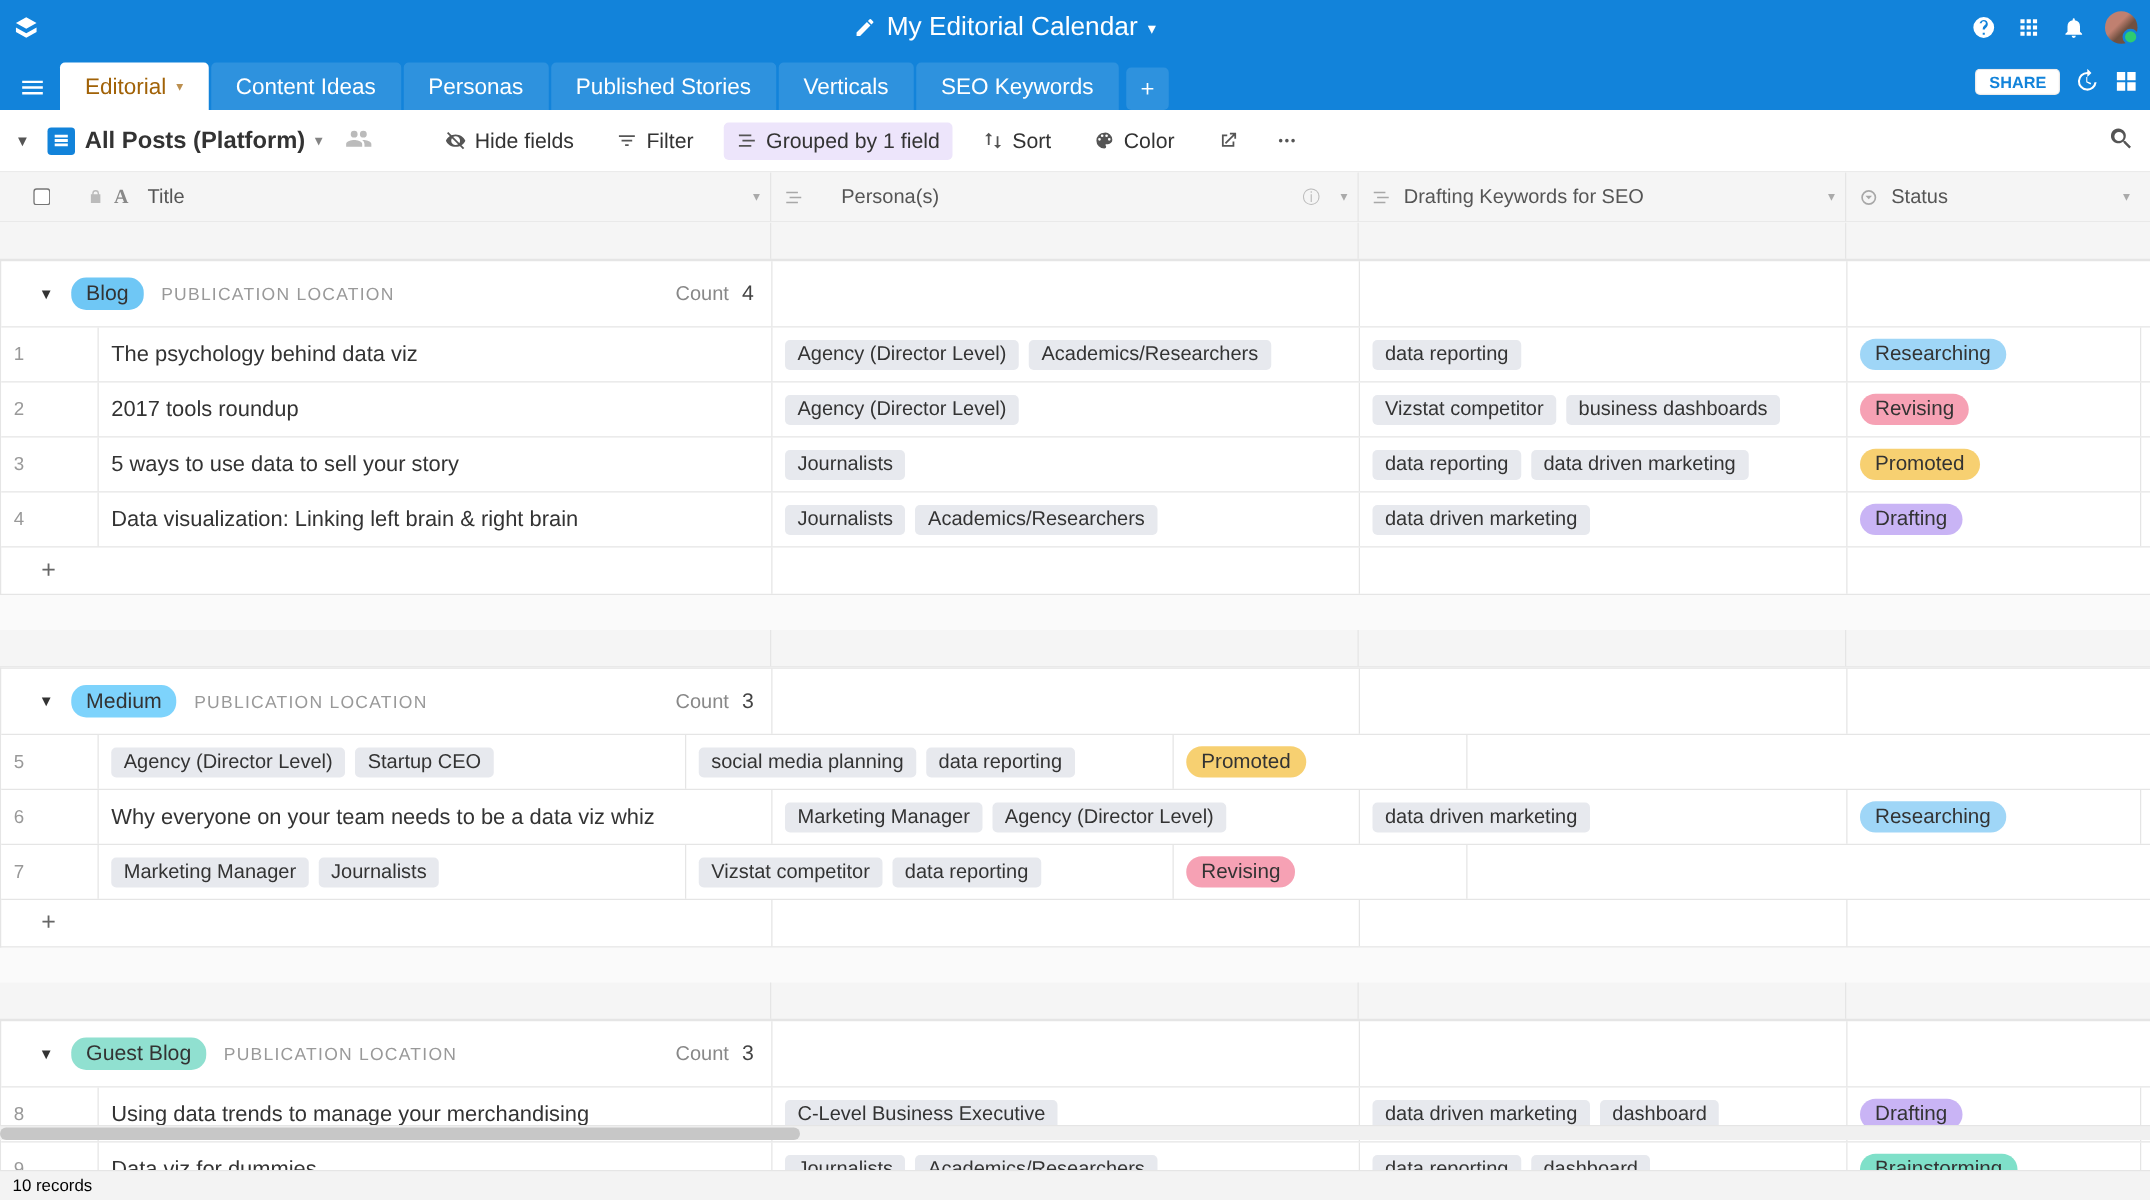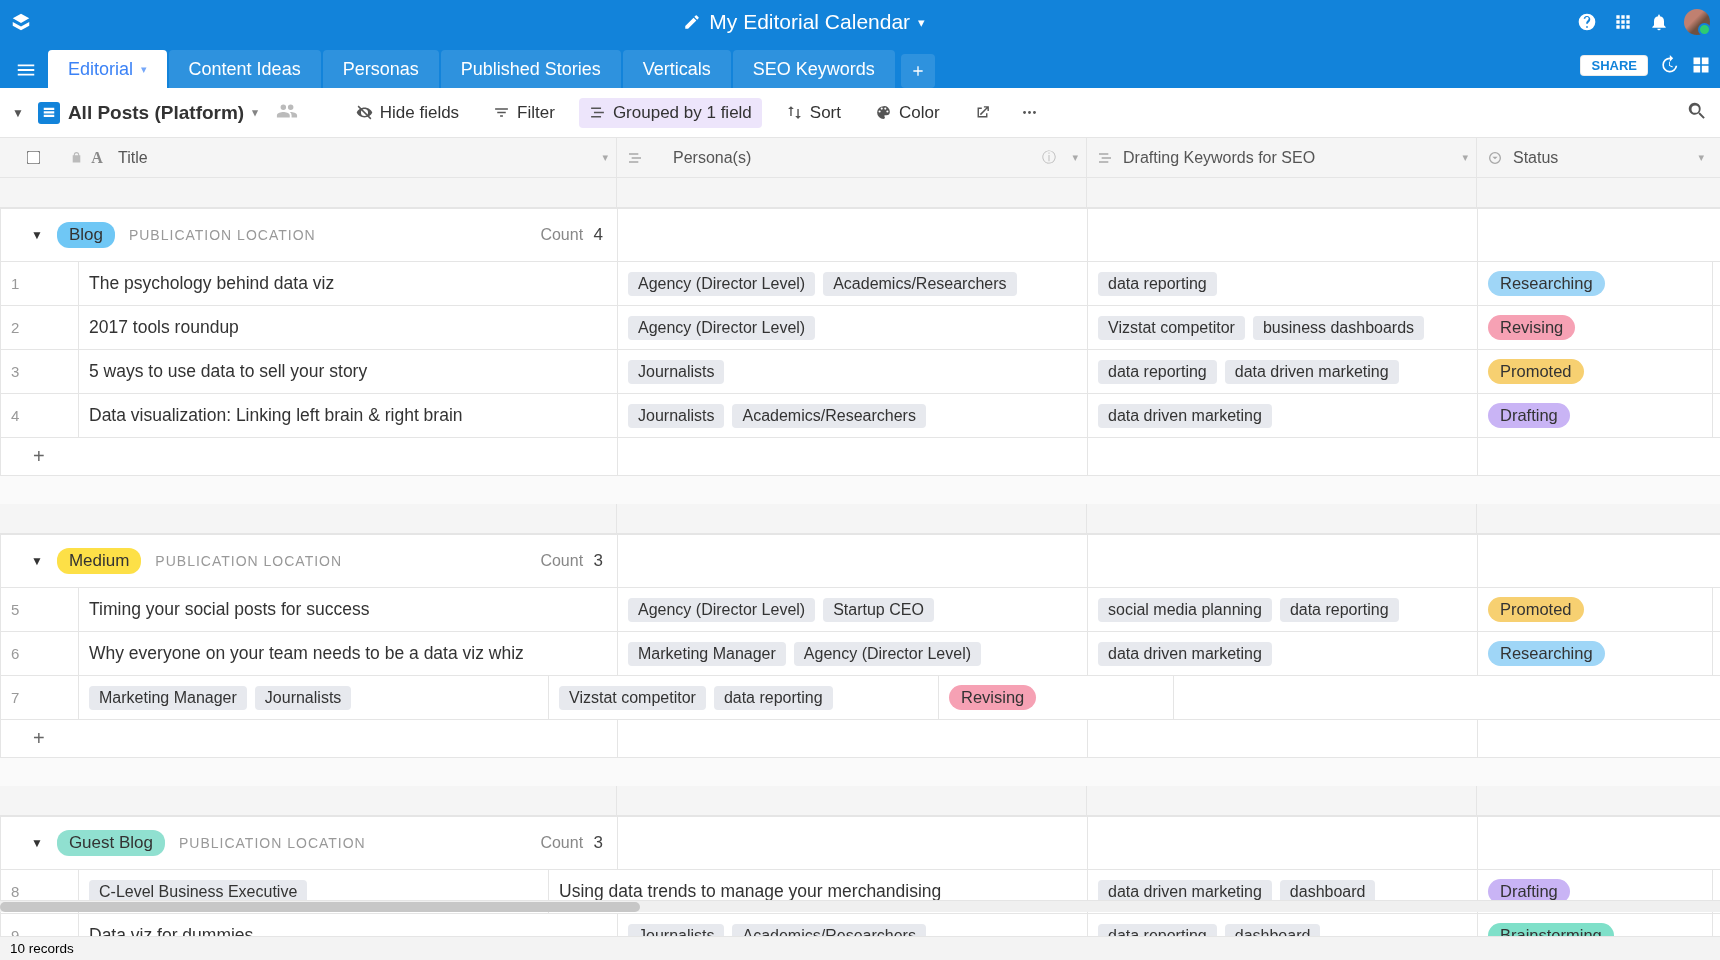--- a/index.html
+++ b/index.html
@@ -62,21 +62,21 @@
     margin-right:4px; cursor:pointer;
   }
   .tab {
     height:38px; display:flex; align-items:center; gap:8px;
     padding: 0 20px; margin-right:2px;
     color:#fff; font-size:18px;
     border-radius:4px 4px 0 0; cursor:pointer;
     background: rgba(255,255,255,0.12);
   }
   .tab.active {
-    background:#fff; color:#3b82f6;
+    background:#fff; color:#a16207;
   }
   .tab .chev { font-size:11px; opacity:.7; }
   .tab-add{
     width:34px; height:34px; display:flex; align-items:center; justify-content:center;
     color:#fff; cursor:pointer; background: rgba(255,255,255,0.12); border-radius:4px;
     margin-left:4px;
   }
   .tabbar-right{ margin-left:auto; display:flex; align-items:center; gap:10px; padding-bottom:12px;}
   .share-btn{
     background:#fff; color:var(--blue); font-weight:700; font-size:13px;
@@ -476,31 +476,30 @@
       <div class="spacer-row">
         <div class="w-title"></div>
         <div class="w-persona"></div>
         <div class="w-seo"></div>
         <div class="w-status"></div>
       </div>
       <div class="group">
         <div class="group-header">
           <div class="gh-left">
             <span class="gh-caret">▼</span>
-            <span class="gh-pill" style="background: #fde047; text-align: right;">Medium</span>
+            <span class="gh-pill" style="background: #7dd3fc; text-align: right;">Medium</span>
             <span class="gh-meta">PUBLICATION LOCATION</span>
             <span class="gh-count">Count <b>3</b></span>
           </div>
           <div class="gh-cell" style="width: 470px;"></div>
           <div class="gh-cell" style="width: 390px;"></div>
           <div class="gh-cell" style="width: 235px; border-right: none;"></div>
         </div>
         <div class="row">
           <div class="c c-num">5</div>
-          <div class="c c-title">Timing your social posts for success</div>
           <div class="c c-persona">
             <span class="tag">Agency (Director Level)</span>
             <span class="tag">Startup CEO</span>
           </div>
           <div class="c c-seo">
             <span class="tag">social media planning</span>
             <span class="tag">data reporting</span>
           </div>
           <div class="c c-status">
             <span class="status-pill" style="background: rgb(247, 208, 113);">Promoted</span>
@@ -554,24 +553,24 @@
             <span class="gh-pill" style="background: rgb(144, 224, 208);">Guest Blog</span>
             <span class="gh-meta">PUBLICATION LOCATION</span>
             <span class="gh-count">Count <b>3</b></span>
           </div>
           <div class="gh-cell" style="width: 470px;"></div>
           <div class="gh-cell" style="width: 390px;"></div>
           <div class="gh-cell" style="width: 235px; border-right: none;"></div>
         </div>
         <div class="row">
           <div class="c c-num">8</div>
+          <div class="c c-title">Using data trends to manage your merchandising</div>
           <div class="c c-persona">
             <span class="tag">C-Level Business Executive</span>
           </div>
-          <div class="c c-title">Using data trends to manage your merchandising</div>
           <div class="c c-seo">
             <span class="tag">data driven marketing</span>
             <span class="tag">dashboard</span>
           </div>
           <div class="c c-status">
             <span class="status-pill" style="background: rgb(201, 180, 245);">Drafting</span>
           </div>
         </div>
         <div class="row">
           <div class="c c-num">9</div>

